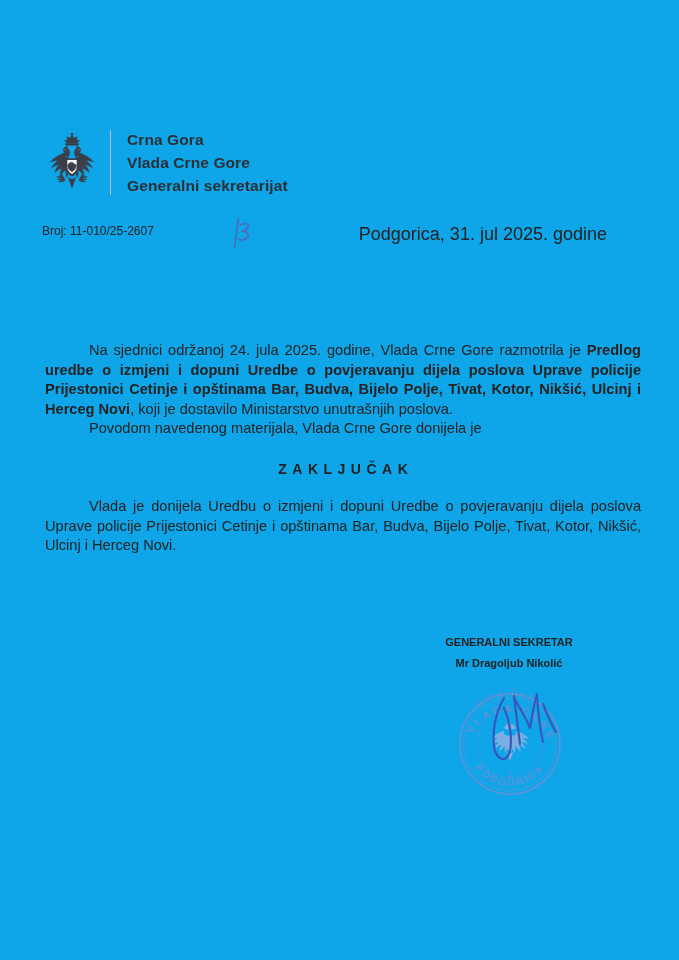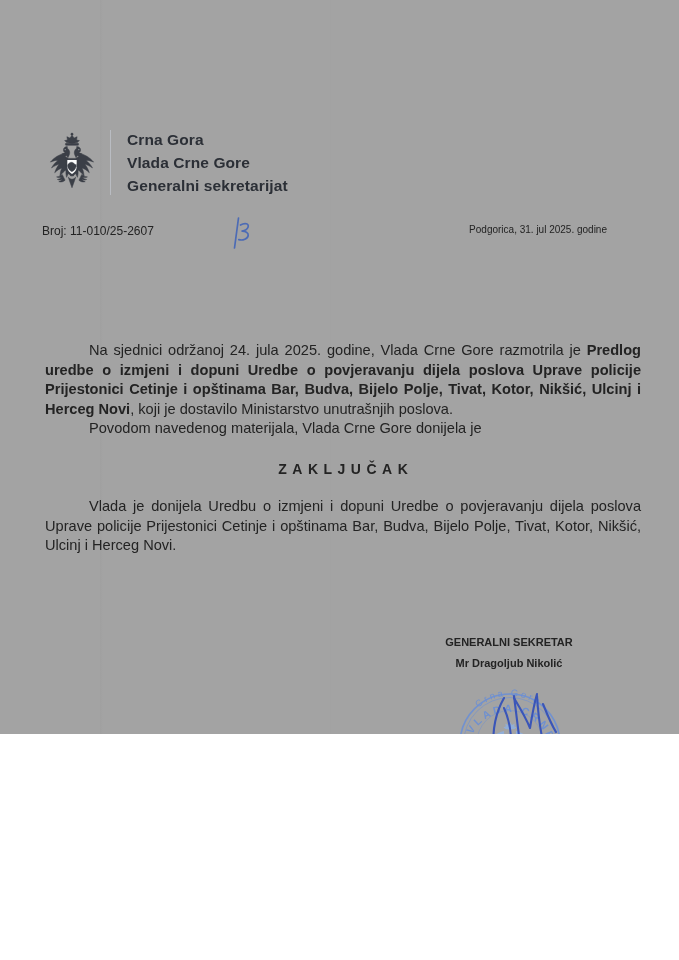--- a/index.html
+++ b/index.html
@@ -8,23 +8,23 @@
     padding: 0;
     background: #ffffff;
   }
   body {
     font-family: "Liberation Sans", sans-serif;
     -webkit-font-smoothing: antialiased;
   }
   #page {
     position: relative;
     width: 679px;
-    height: 734px;
+    height: 960px;
     margin: 0 auto;
-    background: #a3a3a3;
+    background: #0ea5e9;
     overflow: hidden;
     color: #232323;
   }
   
   #page::before {
     content: "";
     position: absolute;
     inset: 0;
     background:
       linear-gradient(90deg, rgba(0,0,0,0.018) 0px, rgba(0,0,0,0) 3px),
@@ -85,21 +85,21 @@
     position: absolute;
     left: 186px;
     top: -9px;
     width: 30px;
     height: 40px;
   }
   #place-date {
     position: absolute;
     right: 30px;
     top: 0;
-    font-size: 10px;
+    font-size: 18px;
     white-space: nowrap;
   }
 
   
   #body-block {
     position: absolute;
     left: 45px;
     width: 596px;
     top: 341px;
   }

